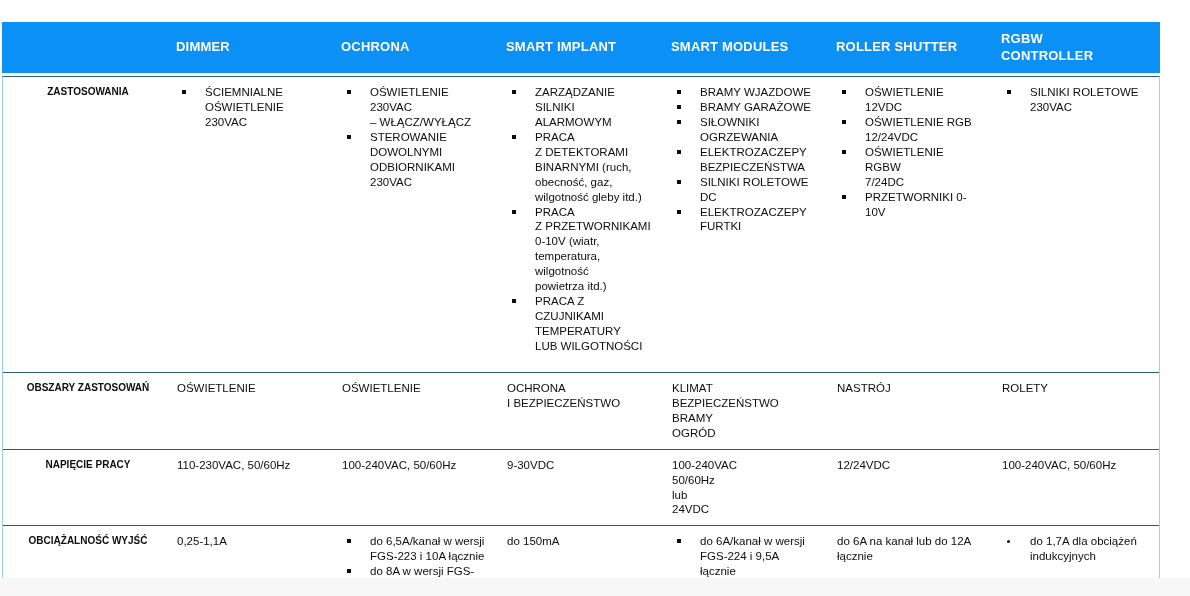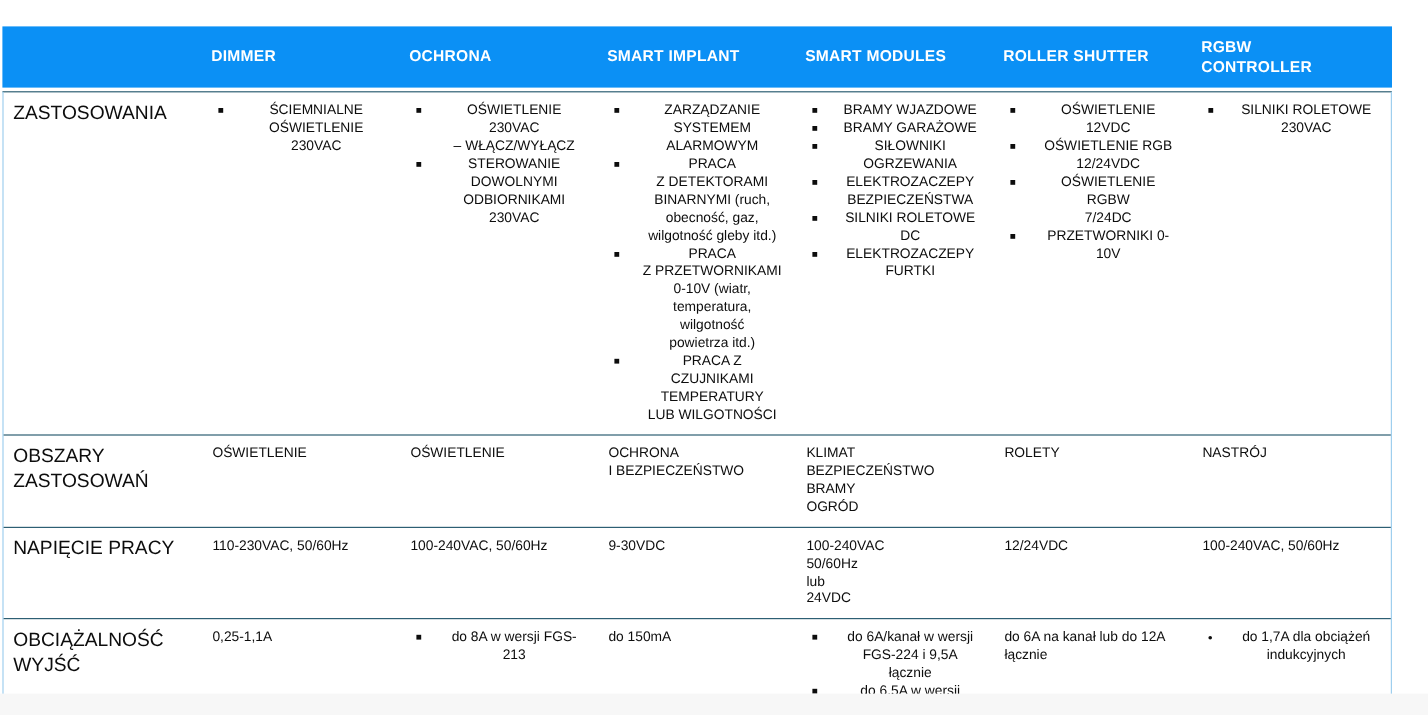--- a/index.html
+++ b/index.html
@@ -40,46 +40,47 @@
     letter-spacing:.2px;
   }
   .table-body{
     margin-top:3px;
     border:1px solid var(--outer_border);
     border-top:1px solid var(--separator);
   }
   .body-row{border-top:1px solid var(--separator);}
   .body-row:first-child{border-top:none;}
   .row-label{
-    font-weight:normal;font-size:16px;line-height:1.3;
+    font-weight:bold;font-size:10px;line-height:1.3;
     padding:8px 6px 6px 8px;
     white-space:pre-line;
+    text-align:center;
   }
   .cell{
     font-size:11.5px;line-height:1.3;
     padding:8px 10px 8px 6px;
     white-space:pre-line;
   }
-  ul.bullets{list-style:none;padding:0 4px 0 0;margin:0;text-align:center;}
+  ul.bullets{list-style:none;padding:0 4px 0 0;margin:0;}
   ul.bullets li{
     position:relative;
     padding-left:28px;
     white-space:pre-line;
     line-height:1.3;
   }
   ul.bullets li::before{
     content:"";
     position:absolute;left:5px;top:5px;
     width:4px;height:4px;background:var(--body_text);
   }
   ul.bullets.dots li::before{
     width:3px;height:3px;border-radius:50%;top:6px;
   }
   .row-zastosowania{min-height:230px;}
-  .row-obszary{min-height:65px;}
+  .row-obszary{min-height:65px;margin-top:10px;}
   .row-napiecie{min-height:68px;}
   .row-obciazalnosc{min-height:83px;}
   .footer-strip{
     position:absolute;left:0;bottom:0;width:1190px;height:18px;
     background:var(--footer_strip);
   }
 </style>
 </head>
 <body>
 
@@ -103,21 +104,21 @@
         <div class="row-label">ZASTOSOWANIA</div>
         <div class="cell"><ul class="bullets"><li>ŚCIEMNIALNE
 OŚWIETLENIE
 230VAC</li></ul></div>
         <div class="cell"><ul class="bullets"><li>OŚWIETLENIE 230VAC
 – WŁĄCZ/WYŁĄCZ</li><li>STEROWANIE
 DOWOLNYMI
 ODBIORNIKAMI
 230VAC</li></ul></div>
         <div class="cell"><ul class="bullets"><li>ZARZĄDZANIE
-SYSTEMEM
+SILNIKI
 ALARMOWYM</li><li>PRACA
 Z DETEKTORAMI
 BINARNYMI (ruch,
 obecność, gaz,
 wilgotność gleby itd.)</li><li>PRACA
 Z PRZETWORNIKAMI
 0-10V (wiatr,
 temperatura, wilgotność
 powietrza itd.)</li><li>PRACA Z CZUJNIKAMI
 TEMPERATURY
@@ -137,41 +138,42 @@
       <div class="grid-row body-row row-obszary">
         <div class="row-label">OBSZARY ZASTOSOWAŃ</div>
         <div class="cell">OŚWIETLENIE</div>
         <div class="cell">OŚWIETLENIE</div>
         <div class="cell">OCHRONA
 I BEZPIECZEŃSTWO</div>
         <div class="cell">KLIMAT
 BEZPIECZEŃSTWO
 BRAMY
 OGRÓD</div>
+        <div class="cell">NASTRÓJ</div>
         <div class="cell">ROLETY</div>
-        <div class="cell">NASTRÓJ</div>
       </div>
 
       <div class="grid-row body-row row-napiecie">
         <div class="row-label">NAPIĘCIE PRACY</div>
         <div class="cell">110-230VAC, 50/60Hz</div>
         <div class="cell">100-240VAC, 50/60Hz</div>
         <div class="cell">9-30VDC</div>
         <div class="cell">100-240VAC
 50/60Hz
 lub
 24VDC</div>
         <div class="cell">12/24VDC</div>
         <div class="cell">100-240VAC, 50/60Hz</div>
       </div>
 
       <div class="grid-row body-row row-obciazalnosc">
         <div class="row-label">OBCIĄŻALNOŚĆ WYJŚĆ</div>
         <div class="cell">0,25-1,1A</div>
-        <div class="cell"><ul class="bullets"><li>do 8A w wersji FGS-213</li></ul></div>
+        <div class="cell"><ul class="bullets"><li>do 6,5A/kanał w wersji
+FGS-223 i 10A łącznie</li><li>do 8A w wersji FGS-213</li></ul></div>
         <div class="cell">do 150mA</div>
         <div class="cell"><ul class="bullets"><li>do 6A/kanał w wersji
 FGS-224 i 9,5A łącznie</li><li>do 6,5A w wersji
 FGS-214</li></ul></div>
         <div class="cell">do 6A na kanał lub do 12A
 łącznie</div>
         <div class="cell"><ul class="bullets dots"><li>do 1,7A dla obciążeń
 indukcyjnych</li></ul></div>
       </div>
 

